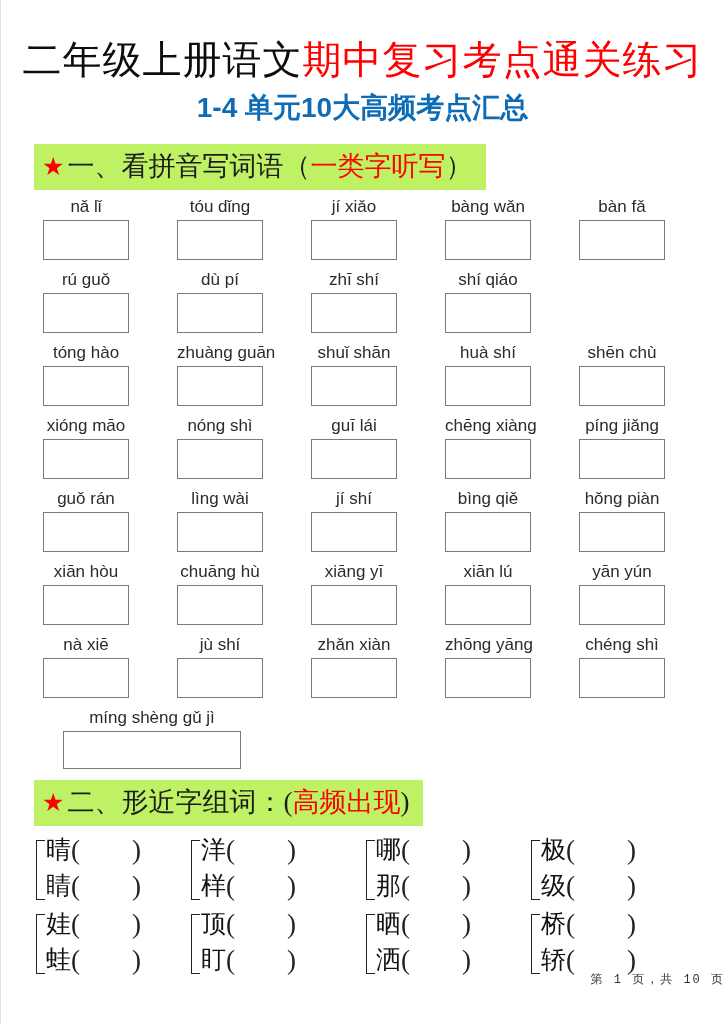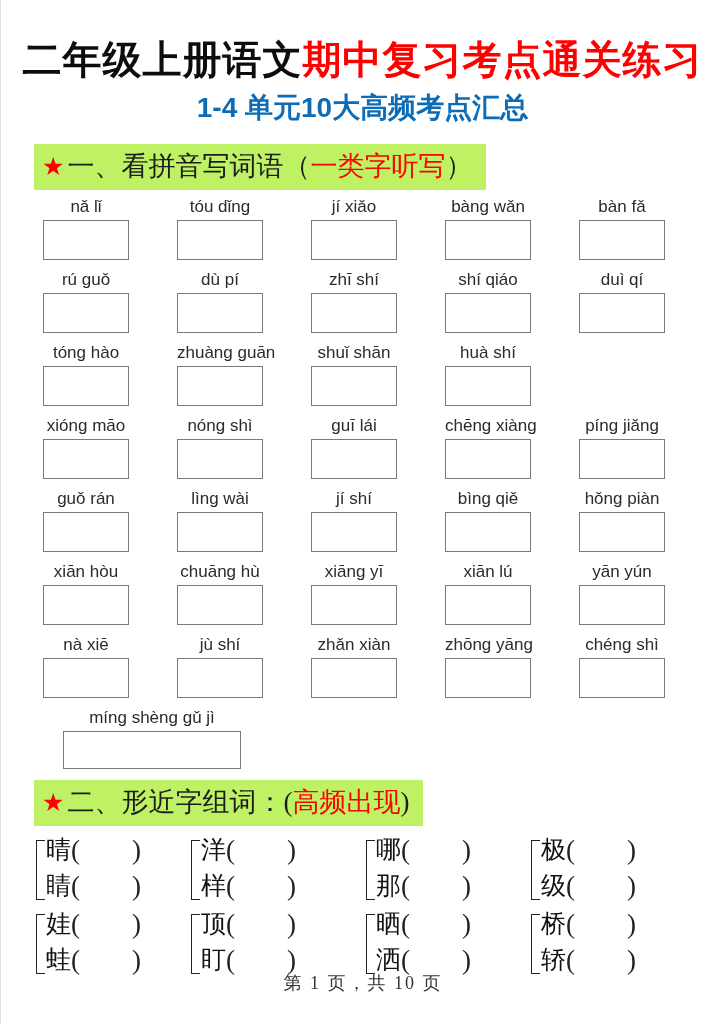--- a/index.html
+++ b/index.html
@@ -11,21 +11,21 @@
     font-family:"Liberation Sans",sans-serif;
     color:#1a1a1a;
   }
   .page{position:relative;width:724px;height:1024px;border-left:1px solid #e2e2d8;box-sizing:border-box;}
 
   
   .title{
     text-align:center;
     margin:0;padding-top:36px;
     font-size:39px;line-height:48px;
-    font-weight:bold;
+    font-weight:normal;
     letter-spacing:1px;
     font-family:"Liberation Sans",sans-serif;
     color:#0d0d0d;
     white-space:nowrap;
   }
   .red{color:#fe0000;}
   .subtitle{
     text-align:center;
     margin:0;padding-top:5px;
     font-size:28px;line-height:38px;
@@ -91,23 +91,23 @@
     display:flex;align-items:center;
     font-size:26px;
     color:#111;
   }
   .char{font-family:"Liberation Serif",serif;font-size:25px;line-height:30px;}
   .paren{font-size:27px;font-family:"Liberation Serif",serif;color:#222;}
   .gap{display:inline-block;width:52px;}
 
   .footer{
     position:absolute;left:0;top:971px;width:724px;
-    text-align:center;
-    font-family:Liberation Serif, serif;
-    font-size:18px;color:#333;
+    text-align:right;
+    font-family:Liberation Mono, monospace;
+    font-size:12px;color:#333;
     letter-spacing:2px;
   }
 </style>
 </head>
 <body>
 
 <div class="page">
 
   <div class="title"><span>二年级上册语文</span><span class="red">期中复习考点通关练习</span></div>
 
@@ -152,41 +152,41 @@
           <div class="box"></div>
         </div>
       <div class="cell">
           <div class="py">zhī shí</div>
           <div class="box"></div>
         </div>
       <div class="cell">
           <div class="py">shí qiáo</div>
           <div class="box"></div>
         </div>
-      <div class="cell">
-          <div class="py">duì qí</div>
-          <div class="box"></div>
-        </div>
     </div>
 
     <div class="prow">
       <div class="cell">
           <div class="py">tóng hào</div>
           <div class="box"></div>
         </div>
       <div class="cell">
           <div class="py">zhuàng guān</div>
           <div class="box"></div>
         </div>
       <div class="cell">
           <div class="py">shuǐ shān</div>
           <div class="box"></div>
         </div>
       <div class="cell">
           <div class="py">huà shí</div>
+          <div class="box"></div>
+        </div>
+      <div class="cell">
+          <div class="py">shēn chù</div>
           <div class="box"></div>
         </div>
     </div>
 
     <div class="prow">
       <div class="cell">
           <div class="py">xióng māo</div>
           <div class="box"></div>
         </div>
       <div class="cell">

